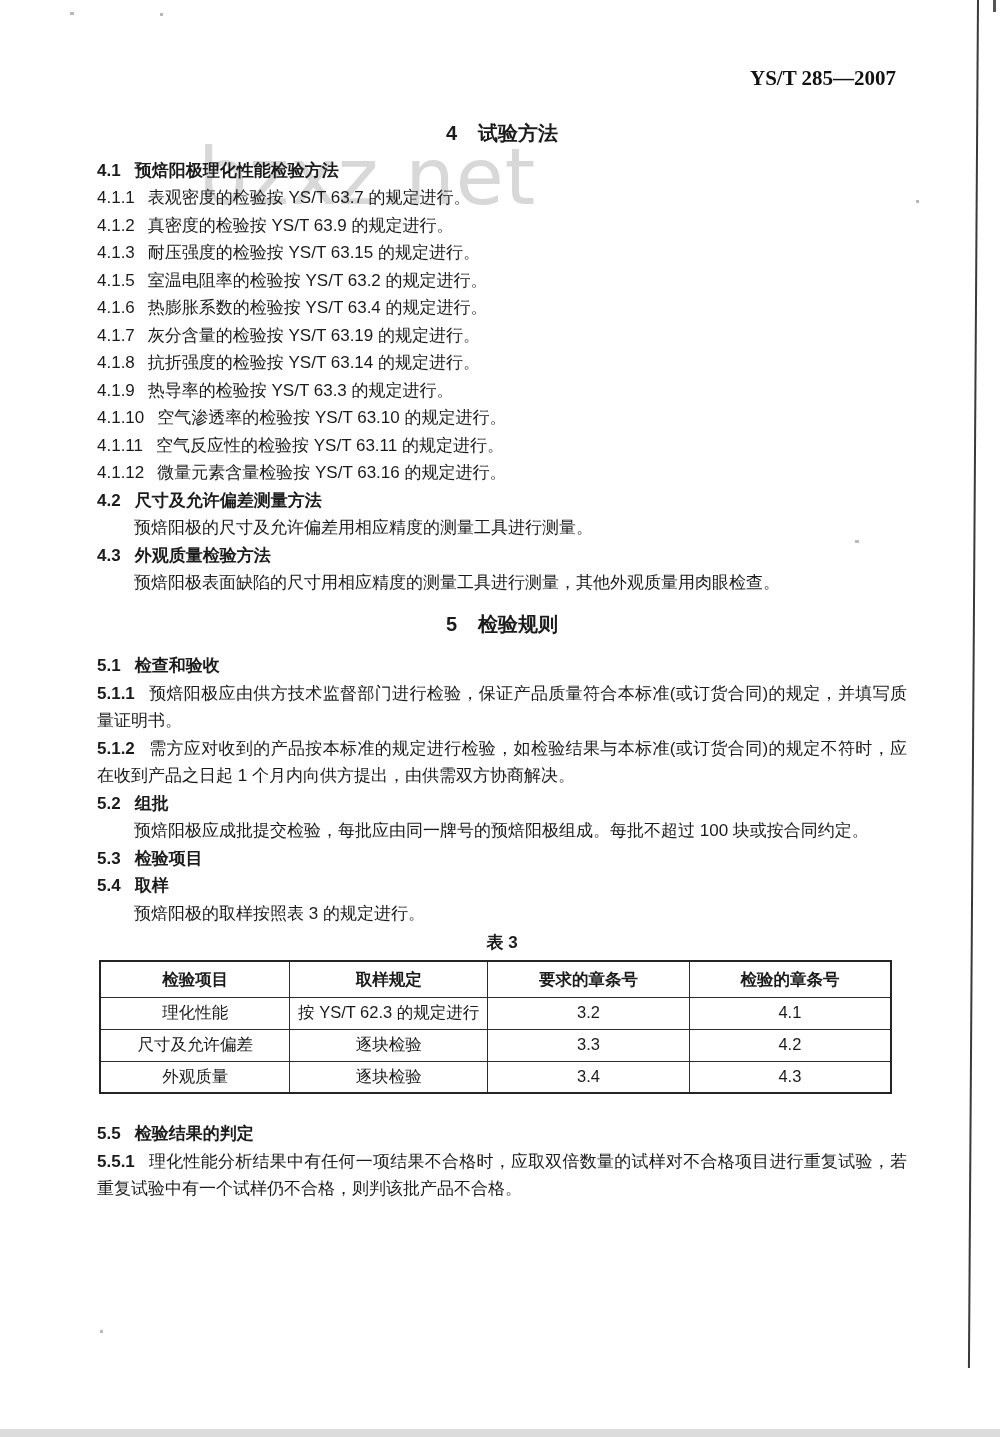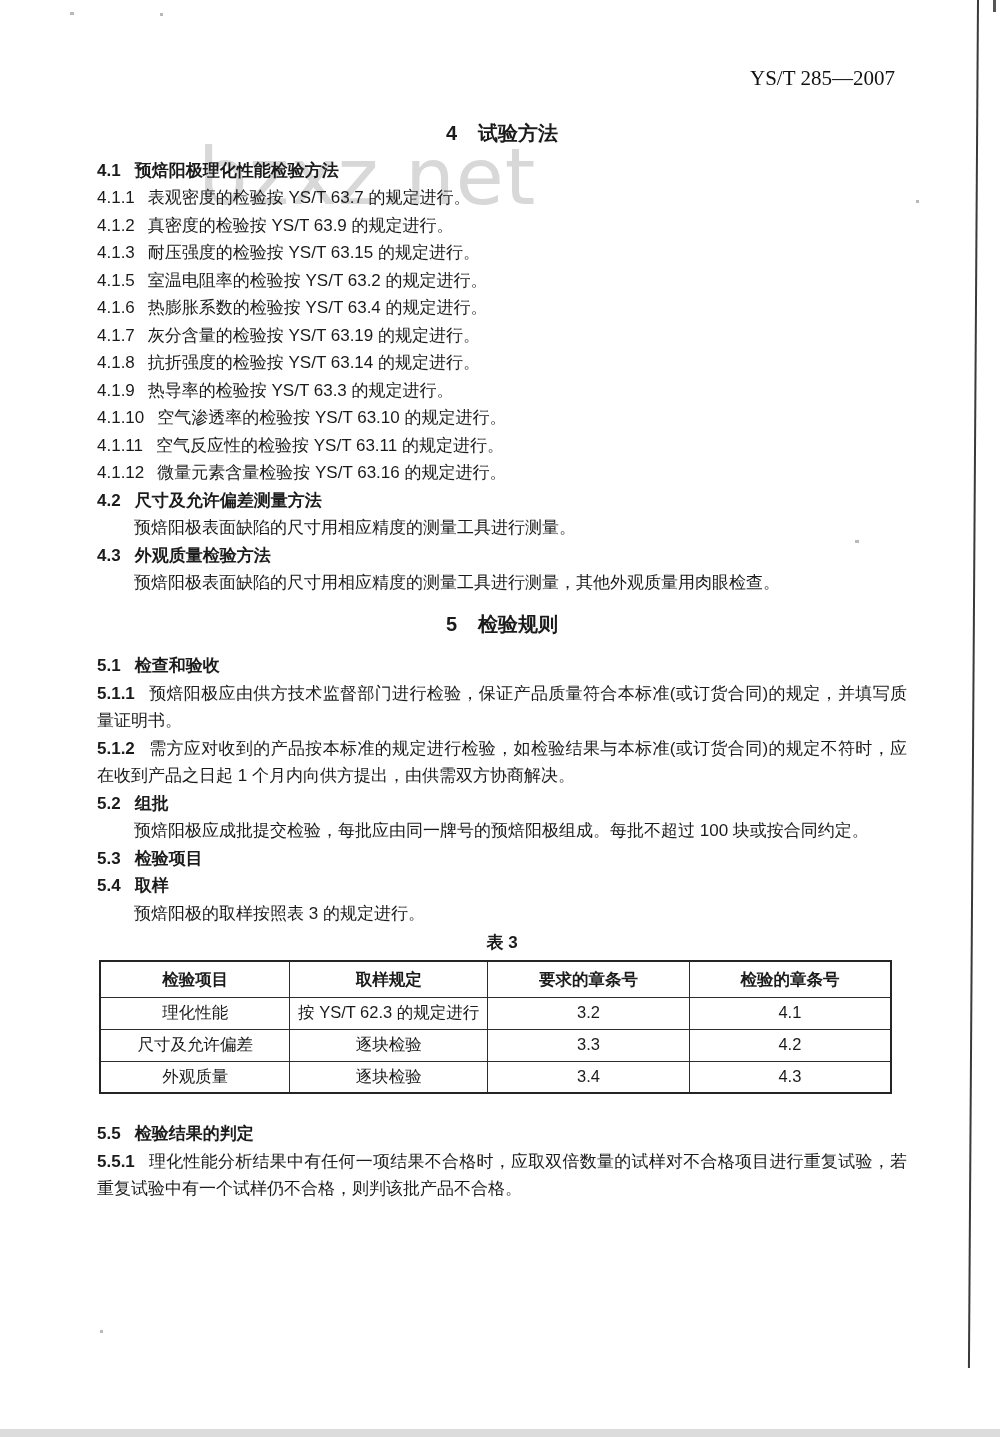--- a/index.html
+++ b/index.html
@@ -58,21 +58,21 @@
   .speck.s4 { left: 855px; top: 540px; width: 4px; height: 3px; }
   .speck.s5 { left: 100px; top: 1330px; width: 3px; height: 3px; }
 
   
   .doc-number {
     position: absolute;
     left: 750px;
     top: 66px;
     width: 140px;
     font-family: "Liberation Serif", serif;
-    font-weight: 400;
+    font-weight: 700;
     font-size: 21px;
     letter-spacing: 0;
     color: #111;
     z-index: 3;
     white-space: nowrap;
     text-align: center;
   }
 
   
   .content {
@@ -147,21 +147,21 @@
     <div class="item"><span class="num">4.1.7</span><span>灰分含量的检验按 YS/T 63.19 的规定进行。</span></div>
     <div class="item"><span class="num">4.1.8</span><span>抗折强度的检验按 YS/T 63.14 的规定进行。</span></div>
     <div class="item"><span class="num">4.1.9</span><span>热导率的检验按 YS/T 63.3 的规定进行。</span></div>
     <div class="item"><span class="num">4.1.10</span><span>空气渗透率的检验按 YS/T 63.10 的规定进行。</span></div>
     <div class="item"><span class="num">4.1.11</span><span>空气反应性的检验按 YS/T 63.11 的规定进行。</span></div>
     <div class="item"><span class="num">4.1.12</span><span>微量元素含量检验按 YS/T 63.16 的规定进行。</span></div>
 
     <div class="h2">
       <span class="hnum">4.2</span><span>尺寸及允许偏差测量方法</span>
     </div>
-    <div class="para">预焙阳极表面缺陷的尺寸用相应精度的测量工具进行测量。</div>
+    <div class="para">预焙阳极的尺寸及允许偏差用相应精度的测量工具进行测量。</div>
 
     <div class="h2">
       <span class="hnum">4.3</span><span>外观质量检验方法</span>
     </div>
     <div class="para">预焙阳极表面缺陷的尺寸用相应精度的测量工具进行测量，其他外观质量用肉眼检查。</div>
 
     <div class="h1 sp-sect">
       <span class="hnum">5</span><span>检验规则</span>
     </div>
 

